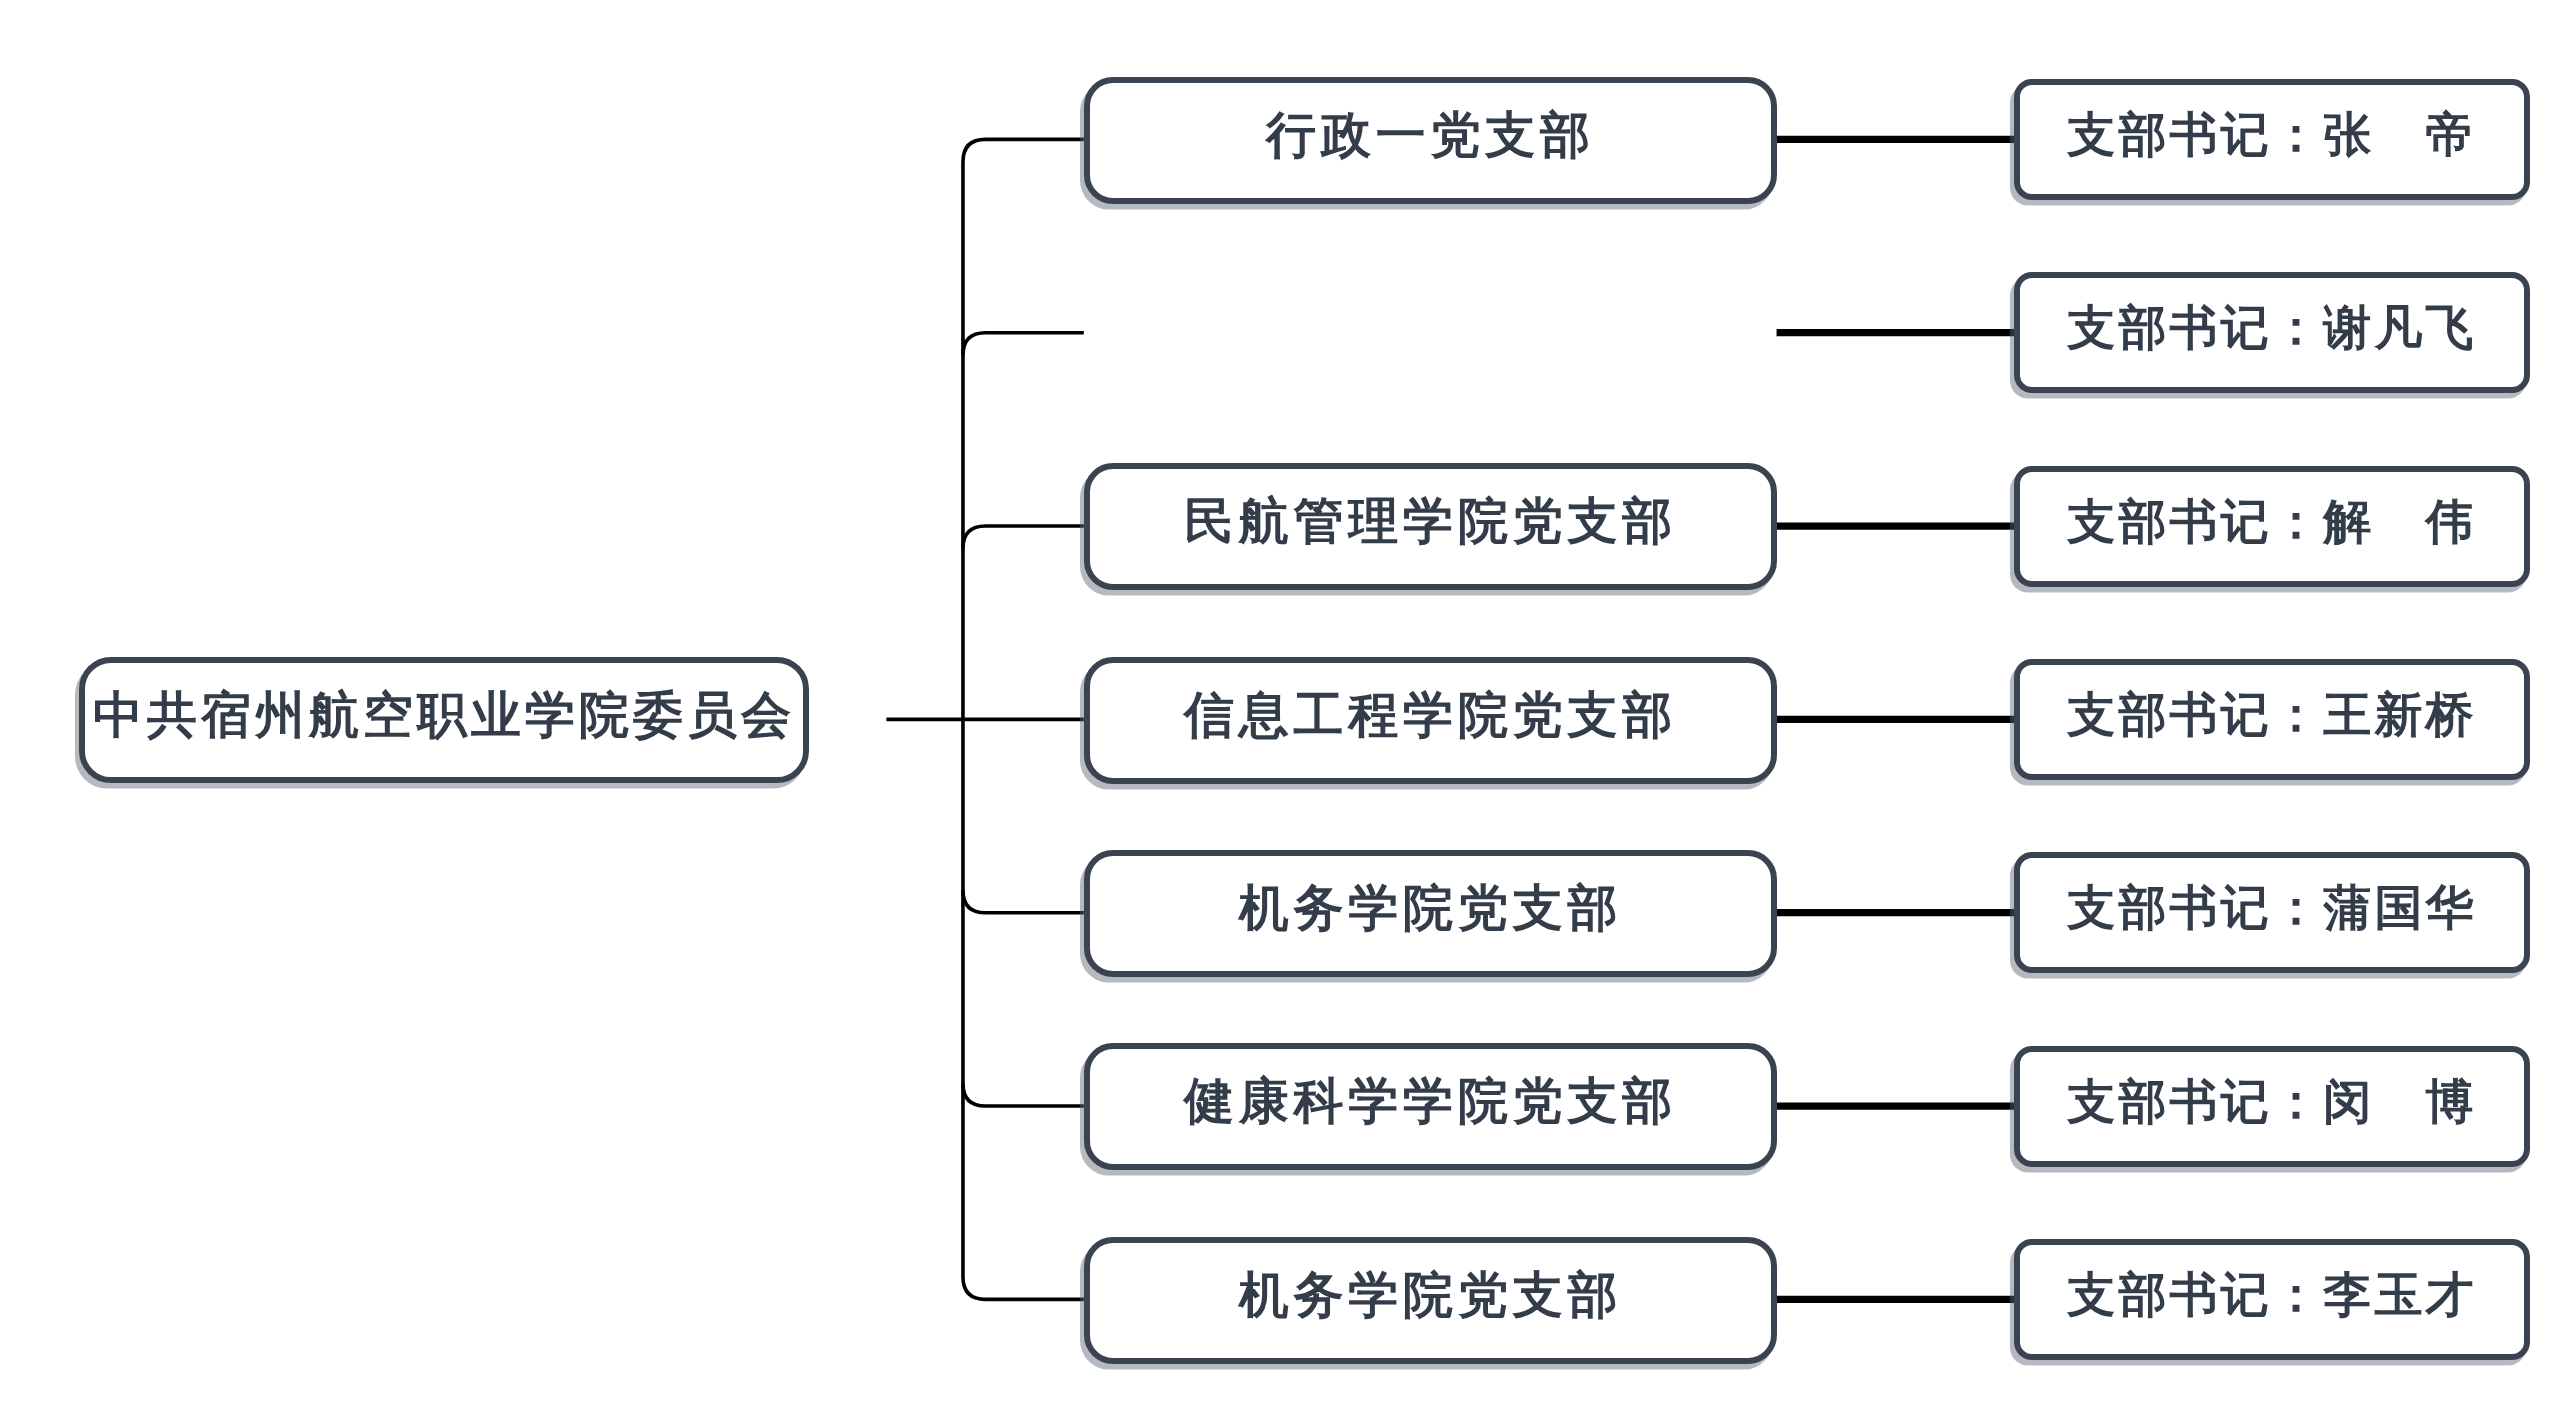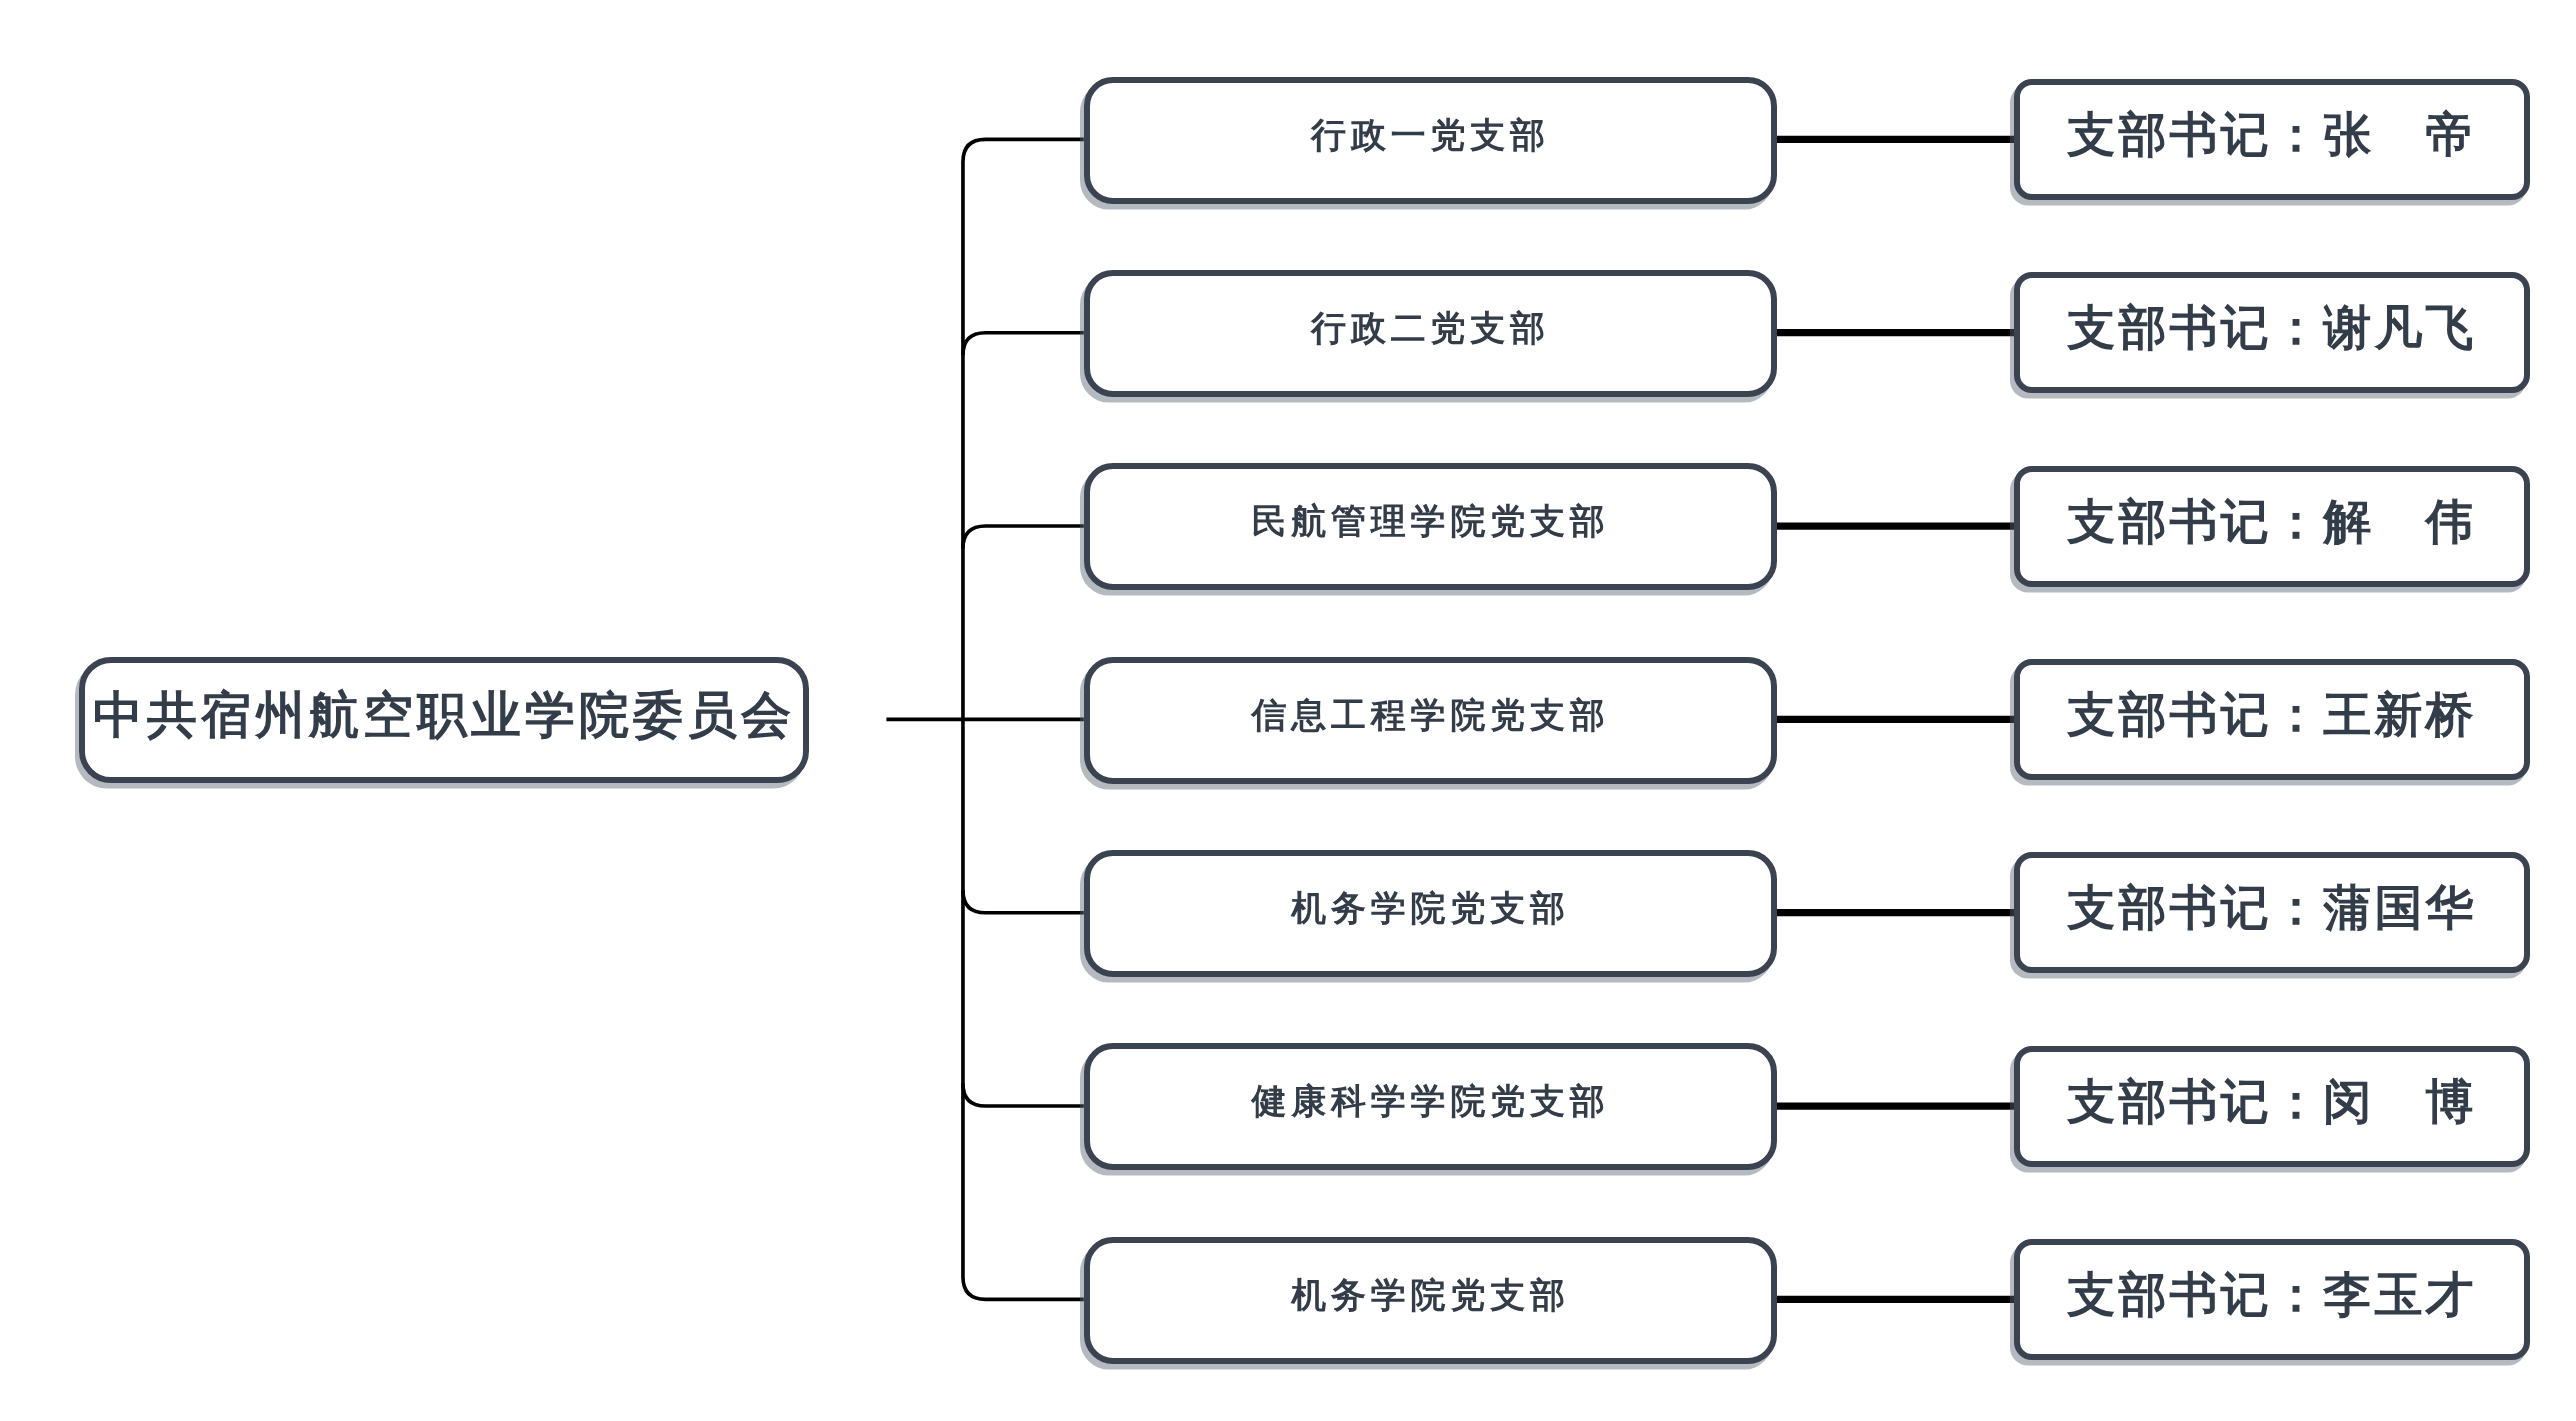--- a/index.html
+++ b/index.html
@@ -41,21 +41,21 @@
     left: 79px; top: 657px;
     width: 730px; height: 126px;
     border-radius: 32px;
     font-size: 50px;
     letter-spacing: 4px;
   }
   .unit-node {
     left: 1084px;
     width: 693px; height: 127px;
     border-radius: 29px;
-    font-size: 35px;
+    font-size: 50px;
     letter-spacing: 4.8px;
   }
   .sec-node {
     left: 2014px;
     width: 516px; height: 121px;
     border-radius: 18px;
     font-size: 48px;
     letter-spacing: 3.2px;
   }
 </style>
@@ -89,23 +89,20 @@
     <span>中共宿州航空职业学院委员会</span>
   </div>
 
   <div class="node unit-node" style="top:77px">
     <span>行政一党支部</span>
   </div>
   <div class="node sec-node" style="top:79px">
     <span>支部书记：张　帝</span>
   </div>
 
-  <div class="node unit-node" style="top:270px">
-    <span>行政二党支部</span>
-  </div>
   <div class="node sec-node" style="top:272px">
     <span>支部书记：谢凡飞</span>
   </div>
 
   <div class="node unit-node" style="top:463px">
     <span>民航管理学院党支部</span>
   </div>
   <div class="node sec-node" style="top:466px">
     <span>支部书记：解　伟</span>
   </div>

